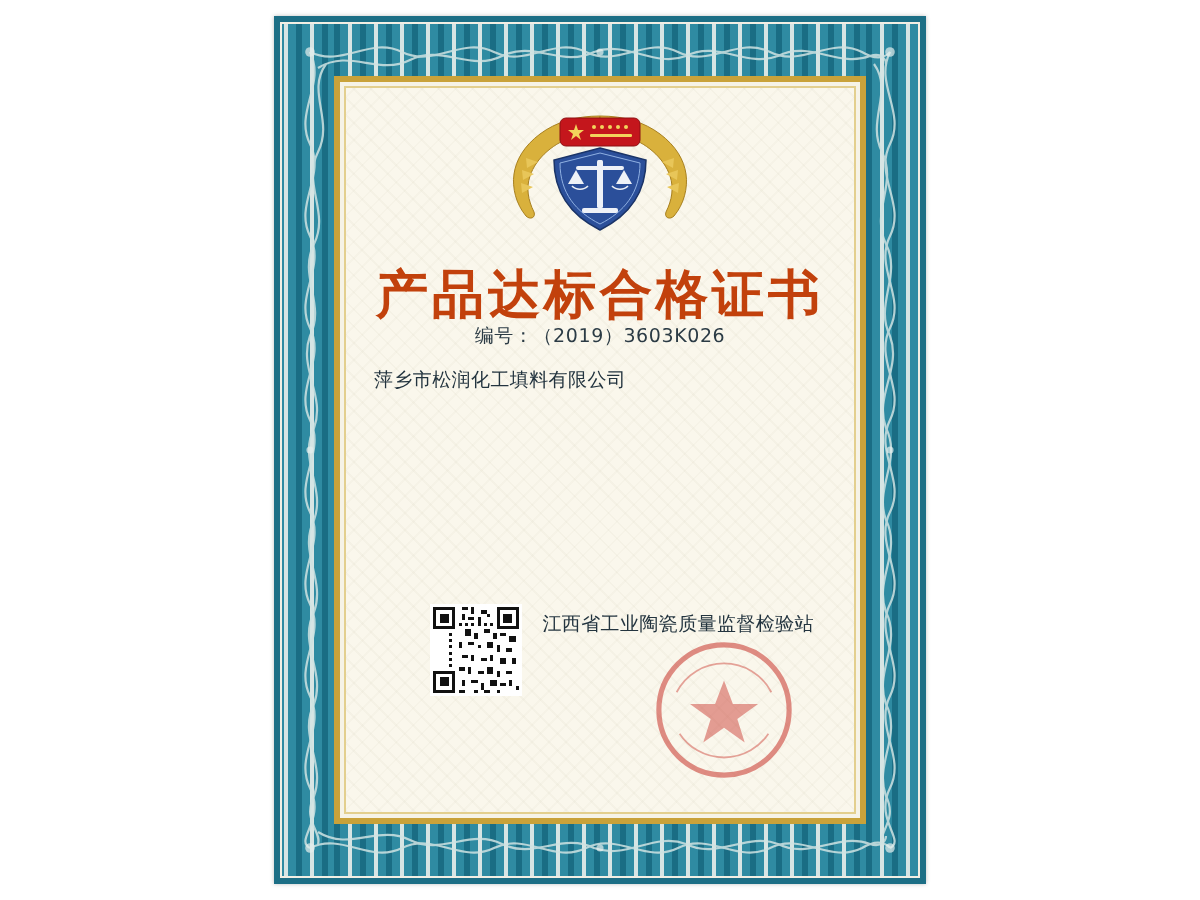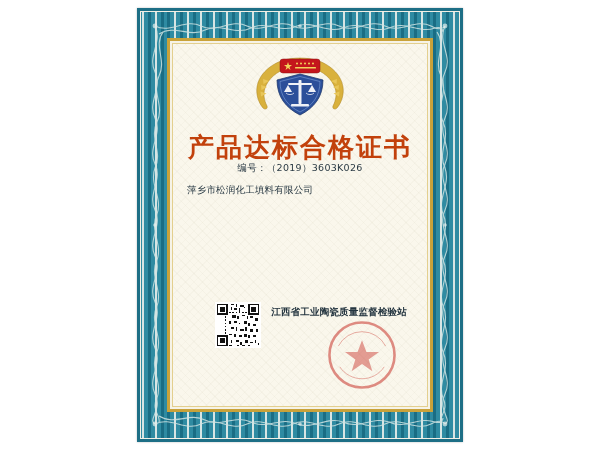--- a/index.html
+++ b/index.html
@@ -162,21 +162,20 @@
     letter-spacing: 0.2px;
   }
 
   .issuer {
     position: absolute;
     top: 262px;
     right: 20px;
     font-size: 9.5px;
     color: #23343f;
     letter-spacing: 0.2px;
-    font-weight: bold;
   }
 
   .issue-date {
     position: absolute;
     top: 290px;
     right: 24px;
     font-size: 9.5px;
     color: #23343f;
     letter-spacing: 0.2px;
   }

